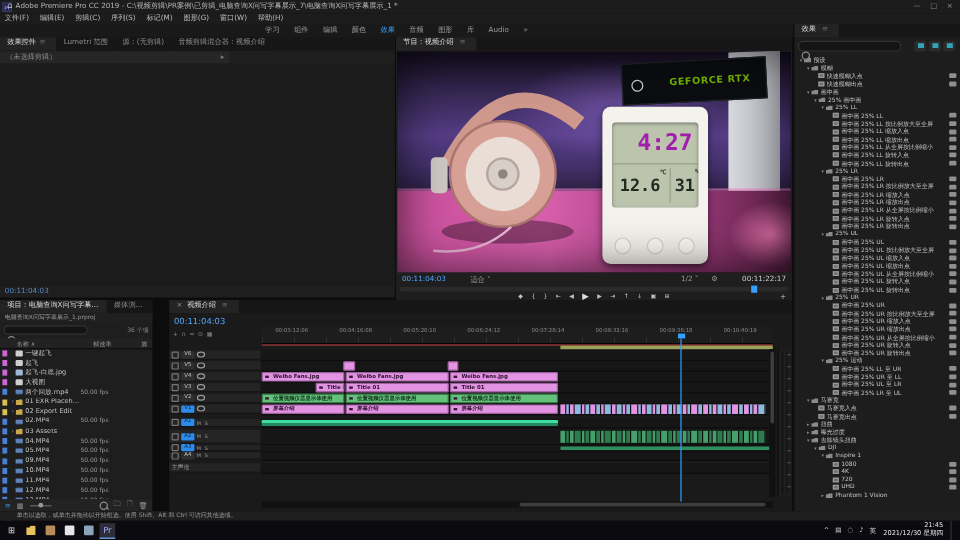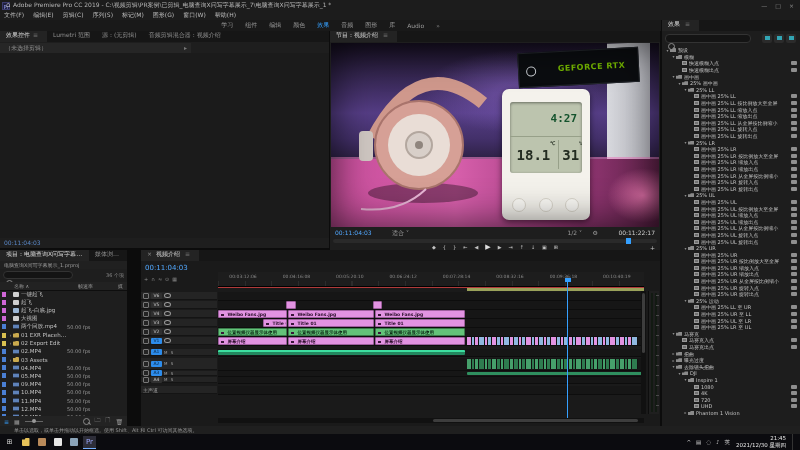--- a/index.html
+++ b/index.html
@@ -51,21 +51,21 @@
               transform:rotate(-3deg);display:flex;align-items:center;justify-content:flex-end;padding-right:4%;box-sizing:border-box;}
   .vf-gpu-box .rtx{color:#76b900;font-weight:bold;font-size:8px;letter-spacing:.5px;}
   .vf-gpu-dot{position:absolute;left:6%;top:40%;width:8px;height:8px;border:1px solid #cfd3d8;border-radius:50%;}
   .vf-vignette{position:absolute;inset:0;box-shadow:inset 0 0 40px rgba(0,0,0,.7);}
   
   #thermo{position:absolute;left:52%;top:25%;width:27%;height:71%;background:#f4f2ec;border-radius:7px;
           box-shadow:0 2px 6px rgba(0,0,0,.55);}
   #thermo .lcd{position:absolute;left:9%;top:10%;width:82%;height:54%;background:#bcc4ae;border-radius:3px;
                box-shadow:inset 0 1px 3px rgba(0,0,0,.45);overflow:hidden;}
   .lcd-top{height:48%;display:flex;align-items:center;justify-content:flex-end;padding-right:5px;
-           font-family:"DejaVu Sans Mono","Liberation Mono",monospace;font-weight:bold;color:#14532d;font-size:11px;border-bottom:1px solid #97a089;padding-left:28px;}
+           font-family:"DejaVu Sans Mono","Liberation Mono",monospace;font-weight:bold;color:#a21caf;font-size:19px;border-bottom:1px solid #97a089;padding-left:28px;}
   .lcd-bottom{height:50%;display:flex;align-items:center;font-family:"DejaVu Sans Mono","Liberation Mono",monospace;font-weight:bold;color:#222b20;}
   .lcd-temp{flex:1;font-size:14px;text-align:right;}
   .lcd-unit{font-size:5px;align-self:flex-start;margin-top:3px;}
   .lcd-div{width:1px;height:80%;background:#97a089;margin:0 3px;}
   .lcd-hum{font-size:14px;}
   .thermo-btn{position:absolute;bottom:6%;width:14px;height:14px;border-radius:50%;background:#fbfaf6;border:1px solid #d9d5cb;box-sizing:border-box;}
   
   #pg-bar1{position:absolute;left:0;top:197px;width:100%;height:10px;font-size:6px;}
   #pg-tc-cur{position:absolute;left:5px;top:1px;color:#52a8ff;}
   #pg-fit{position:absolute;left:62px;top:1px;color:#9a9a9a;}
@@ -248,21 +248,21 @@
         <circle cx="88" cy="102" r="31" fill="#e9ddd6"></circle>
         <circle cx="88" cy="102" r="13" fill="#d8cfc9" stroke="#b3a79f" stroke-width="2"></circle>
         <circle cx="88" cy="102" r="4" fill="#8f857e"></circle>
         <rect x="28" y="88" width="14" height="30" rx="4" fill="#cfc7c2"></rect>
         <path d="M 95 146 Q 70 170 30 166" stroke="#e8b7d6" stroke-width="2" fill="none"></path>
       </svg>
       <div id="thermo">
         <div class="lcd">
           <div class="lcd-top">4:27</div>
           <div class="lcd-bottom">
-            <span class="lcd-temp">18.1</span>
+            <span class="lcd-temp">12.6</span>
             <span class="lcd-unit">℃</span>
             <span class="lcd-div"></span>
             <span class="lcd-hum">31</span>
             <span class="lcd-unit">%</span>
           </div>
         </div>
         <div class="thermo-btn" style="left:12%;"></div>
         <div class="thermo-btn" style="left:42%;"></div>
         <div class="thermo-btn" style="left:72%;"></div>
       </div>

